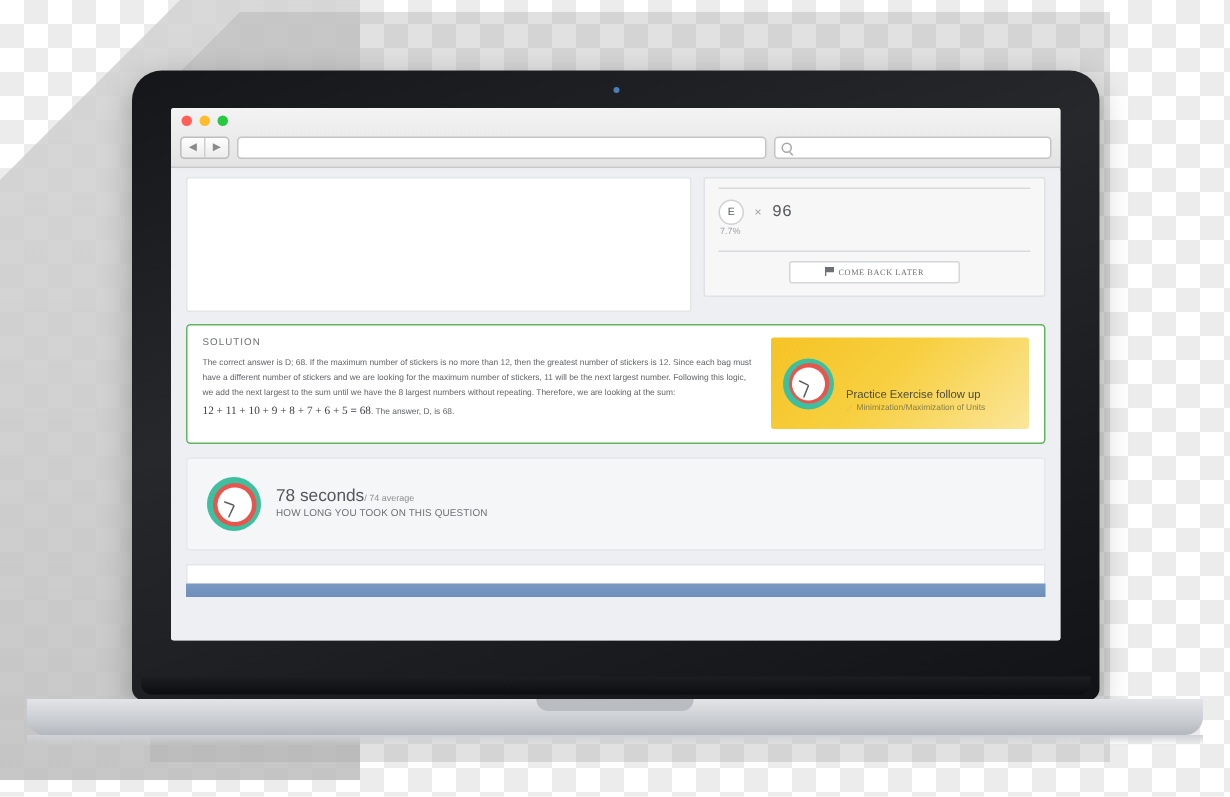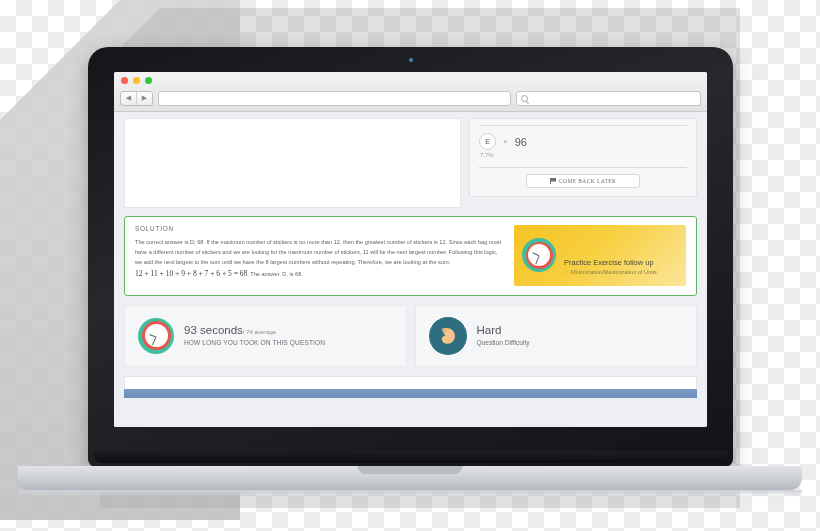--- a/index.html
+++ b/index.html
@@ -250,20 +250,21 @@
     color: #55585c;
     flex: none;
   }
   .times-mark {
     font-size: 8px;
     color: #9a9da1;
   }
   .answer-count {
     font-size: 11px;
     color: #54575b;
+    font-family: Liberation Mono, monospace;
   }
   .answer-pct {
     font-size: 6px;
     color: #a0a3a7;
     margin-top: 2px;
     margin-left: 1px;
   }
   .come-back-btn {
     display: block;
     margin: 0 auto;
@@ -528,38 +529,26 @@
           <div class="stat-card">
             <div class="clock" style="width:36px;height:36px;">
               <div class="ring-red" style="width:29px;height:29px;">
                 <div class="face" style="width:23px;height:23px;">
                   <div class="hand" style="left:50%;top:50%;width:7px;height:1.4px;transform:rotate(200deg);"></div>
                   <div class="hand" style="left:50%;top:50%;width:9px;height:1.4px;transform:rotate(115deg);"></div>
                 </div>
               </div>
             </div>
             <div class="stat-text">
-              <div class="stat-big"><span>93 seconds</span><span class="stat-big-sub">/ 74 average</span></div>
+              <div class="stat-big"><span>78 seconds</span><span class="stat-big-sub">/ 74 average</span></div>
               <div class="stat-caption">HOW LONG YOU TOOK ON THIS QUESTION</div>
             </div>
           </div>
 
 
-          <div class="stat-card">
-            <div class="muscle-badge">
-              <svg width="26" height="26" viewBox="0 0 26 26">
-                <path d="M6.5 6 C10 4.2 15 4.6 17.5 7.2 C20 9.8 20.8 13.6 19 16.8 C17.2 20.2 13 21.8 9.6 20.2 C7.4 19.2 6.4 17 6.9 15.2 C7.4 13.4 9.2 12.6 10.8 13.2 C9.4 11.6 8.8 10.8 8.2 9.2 C7.8 8 7 6.8 6.5 6 Z" fill="#f5c48a"></path>
-                <path d="M6.6 6.2 C7.8 5.6 9.2 5.2 10.6 5.2 C10.2 7 10.4 8.6 11.2 10 C10 9.6 9 8.6 8.4 7.6 C7.9 6.8 7.2 6.4 6.6 6.2 Z" fill="#e8ab6e"></path>
-              </svg>
-            </div>
-            <div class="stat-text">
-              <div class="stat-big">Hard</div>
-              <div class="stat-caption mixed">Question Difficulty</div>
-            </div>
-          </div>
 
         </div>
 
         <div class="bottom-white"></div>
         <div class="blue-bar"></div>
 
       </div>
     </div>
 
   </div>

